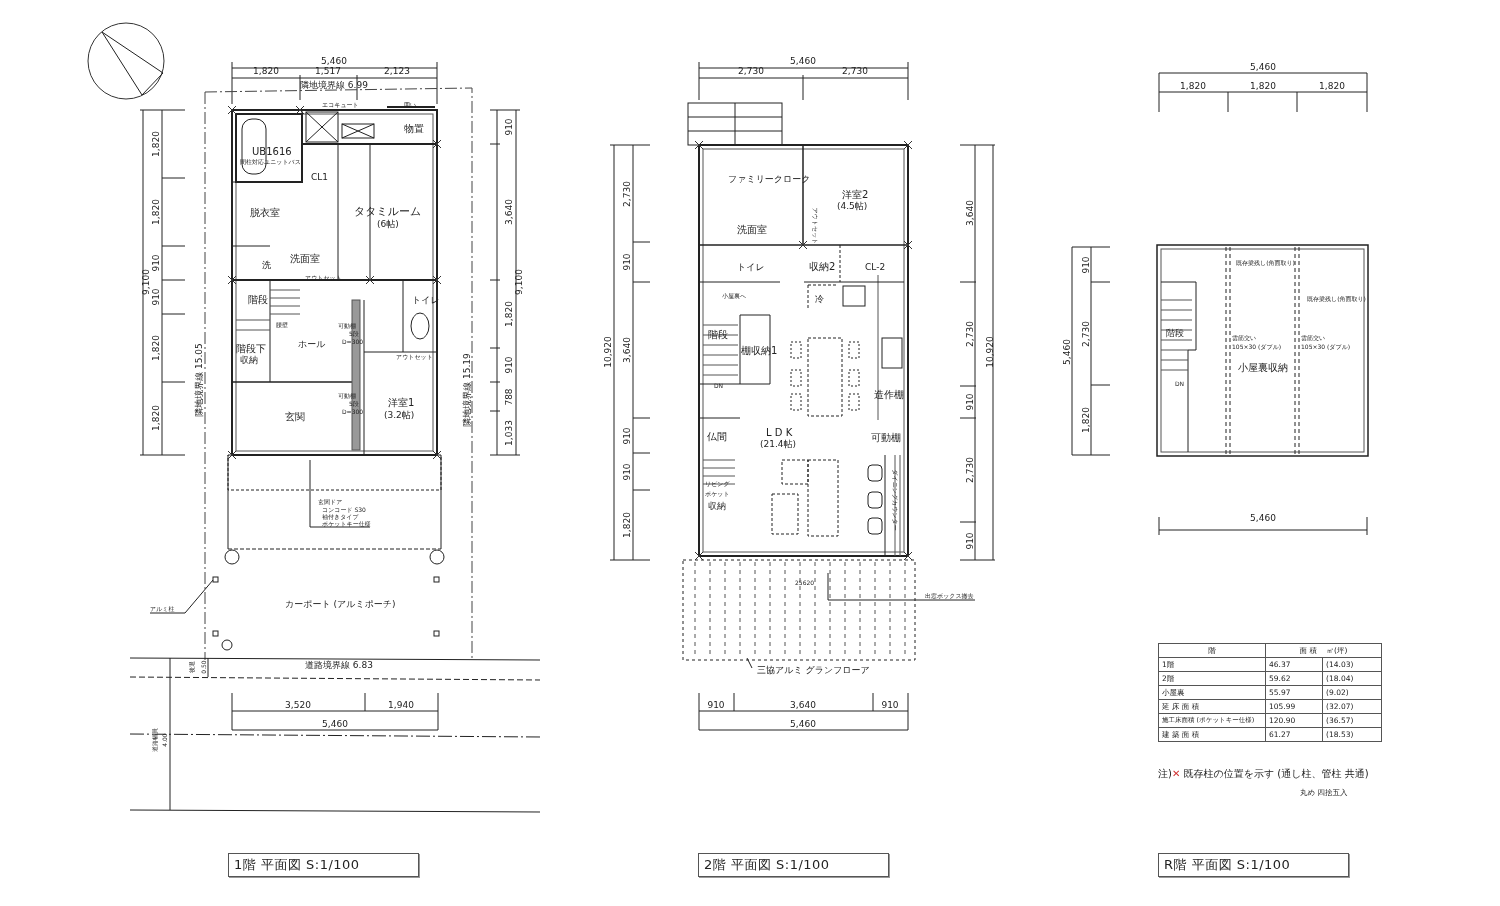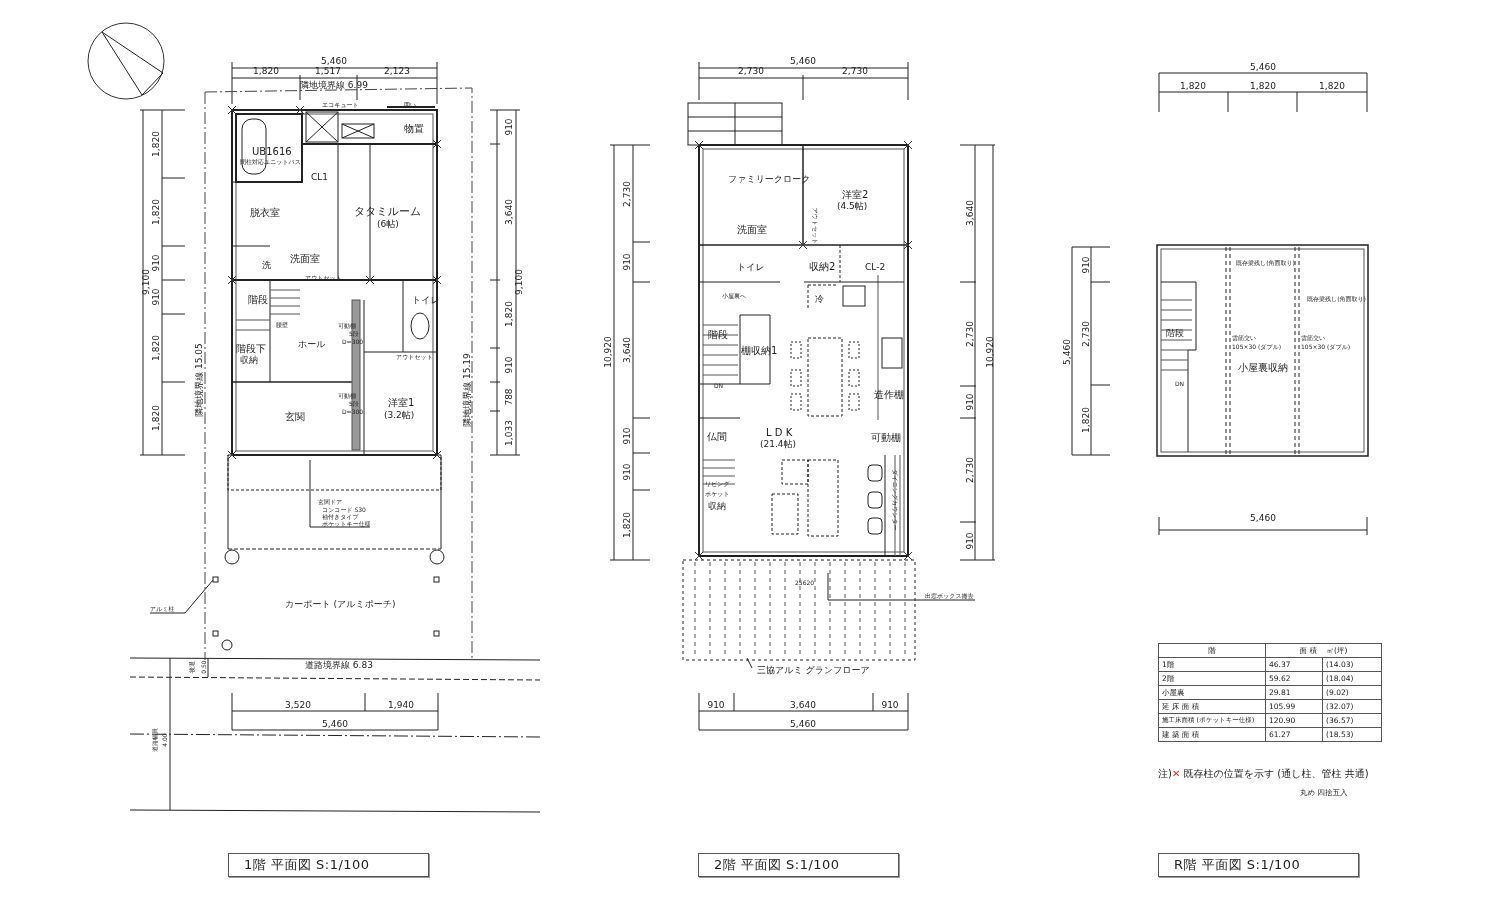--- a/index.html
+++ b/index.html
@@ -9,21 +9,21 @@
   .dim{font-size:9px;}
   .lbl{font-size:10px;}
   .lblL{font-size:11px;}
   .sm{font-size:6px;}
   .area-table{position:absolute;left:1158px;top:643px;width:224px;border-collapse:collapse;font-size:7.5px;font-family:"DejaVu Sans",sans-serif;}
   .area-table td,.area-table th{border:1px solid #555;padding:0 3px;height:13px;font-weight:normal;}
   .area-table td.num{text-align:left;}
   .rounding{position:absolute;left:1300px;top:788px;font-size:7.5px;}
   .note{position:absolute;left:1158px;top:767px;font-size:10px;}
   .note .x{color:#d03030;font-weight:bold;}
-  .title-box{position:absolute;height:22px;border:1px solid #555;box-shadow:1px 1px 0 #999;font-size:13px;line-height:22px;padding-left:15px;font-family:"DejaVu Sans",sans-serif;letter-spacing:0.5px;}
+  .title-box{position:absolute;height:22px;border:1px solid #555;box-shadow:1px 1px 0 #999;font-size:13px;line-height:22px;padding-left:5px;font-family:"DejaVu Sans",sans-serif;letter-spacing:0.5px;}
 </style>
 </head>
 <body>
 
 <svg width="1500" height="906" viewBox="0 0 1500 906" stroke="#222" fill="none" stroke-width="1">
 
   <g>
     <circle cx="126" cy="61" r="38" stroke="#333"></circle>
     <line x1="102" y1="32" x2="163" y2="73"></line>
     <line x1="102" y1="32" x2="142" y2="95"></line>
@@ -447,21 +447,21 @@
         <td class="num">46.37</td>
         <td class="num">(14.03)</td>
       </tr>
   <tr>
         <td>2階</td>
         <td class="num">59.62</td>
         <td class="num">(18.04)</td>
       </tr>
   <tr>
         <td>小屋裏</td>
-        <td class="num">29.81</td>
+        <td class="num">55.97</td>
         <td class="num">(9.02)</td>
       </tr>
   <tr>
         <td>延 床 面 積</td>
         <td class="num">105.99</td>
         <td class="num">(32.07)</td>
       </tr>
   <tr>
         <td style="font-size:6.5px">施工床面積 (ポケットキー仕様)</td>
         <td class="num">120.90</td>

